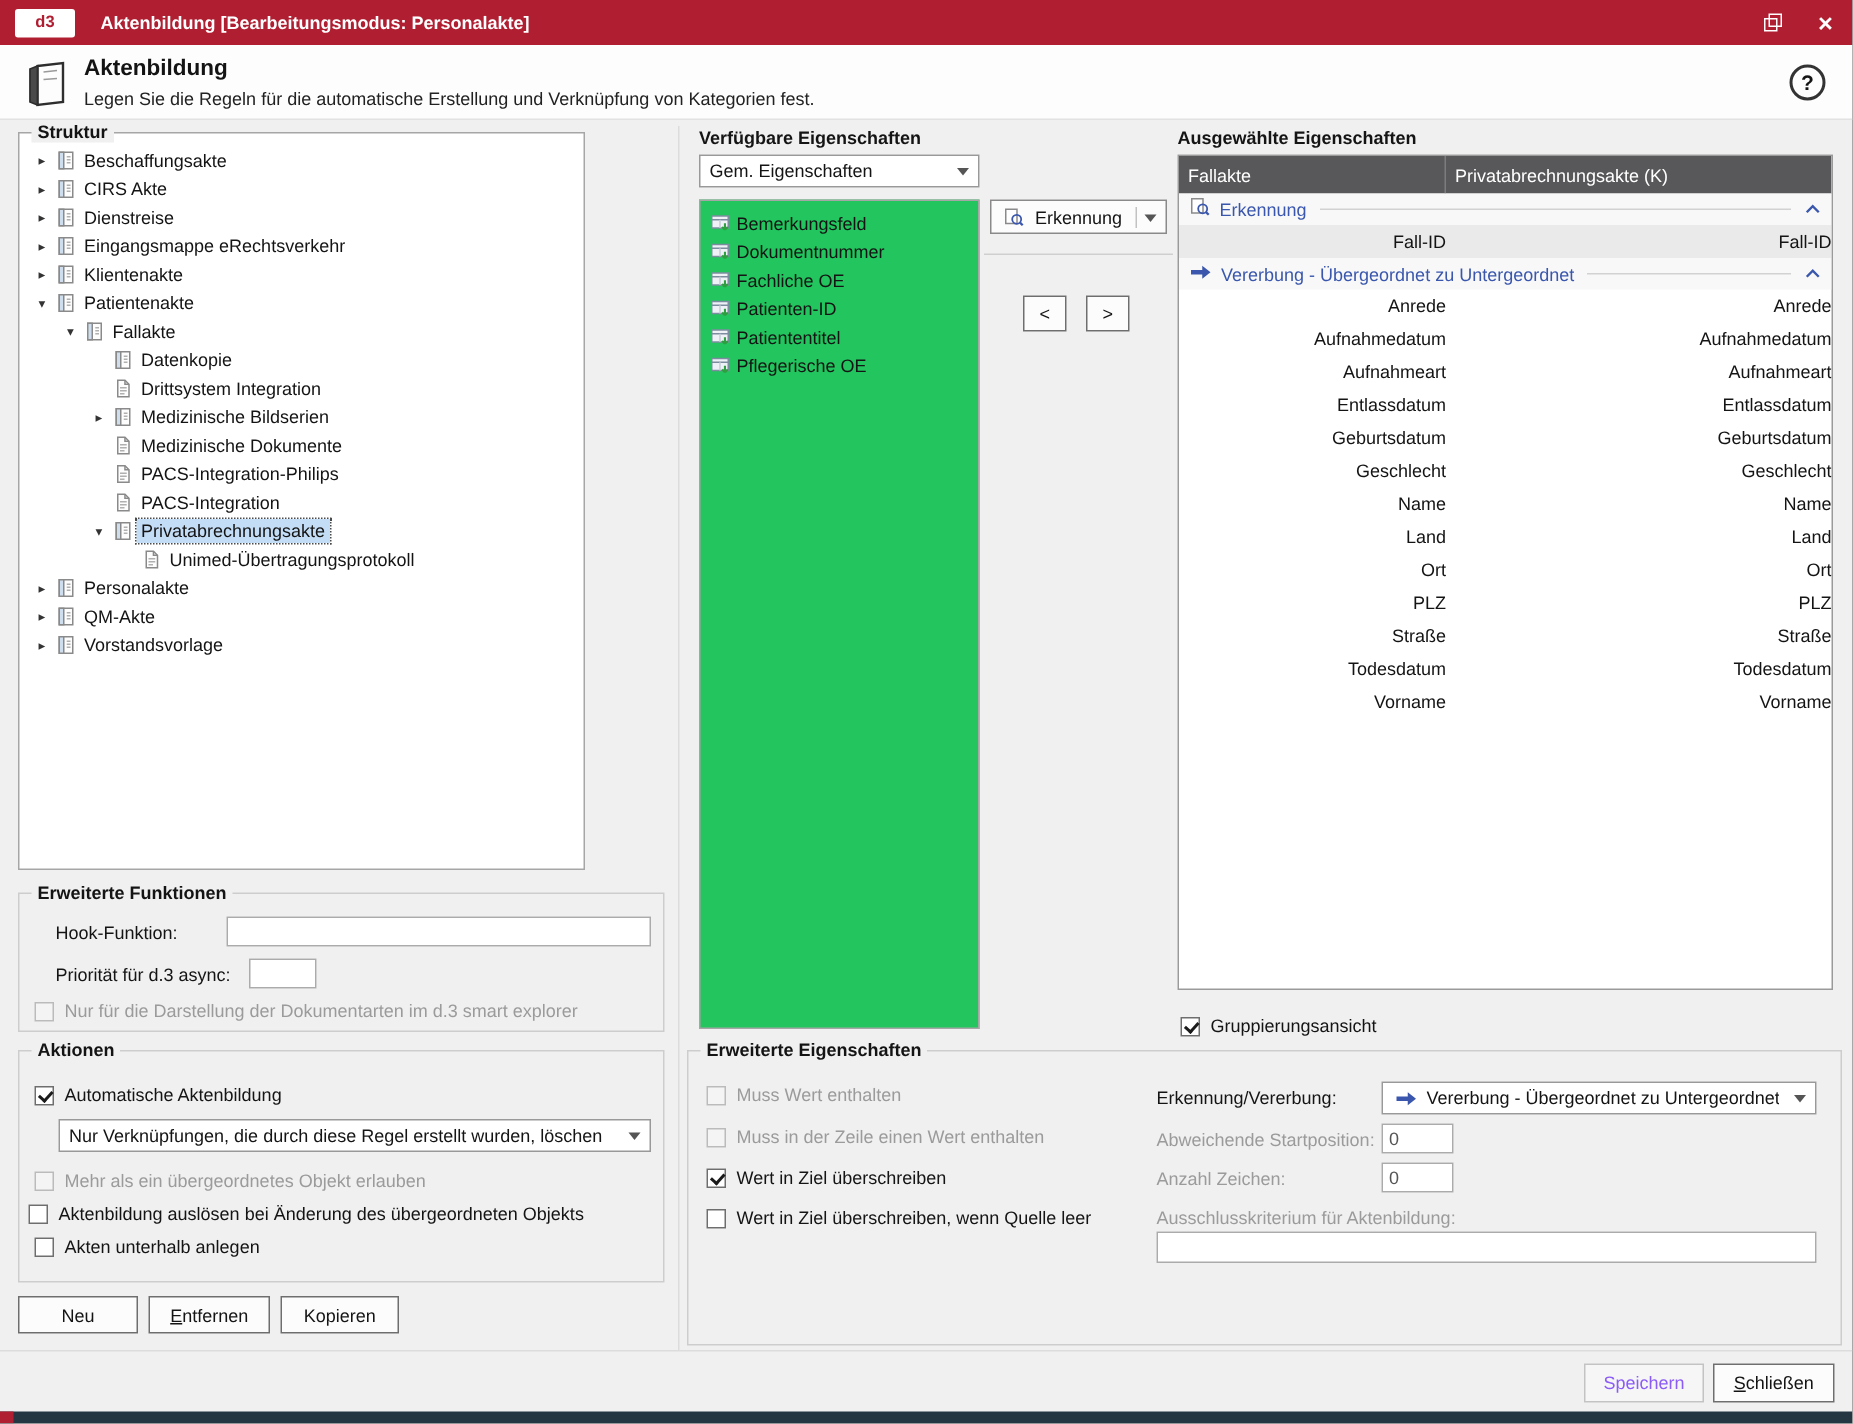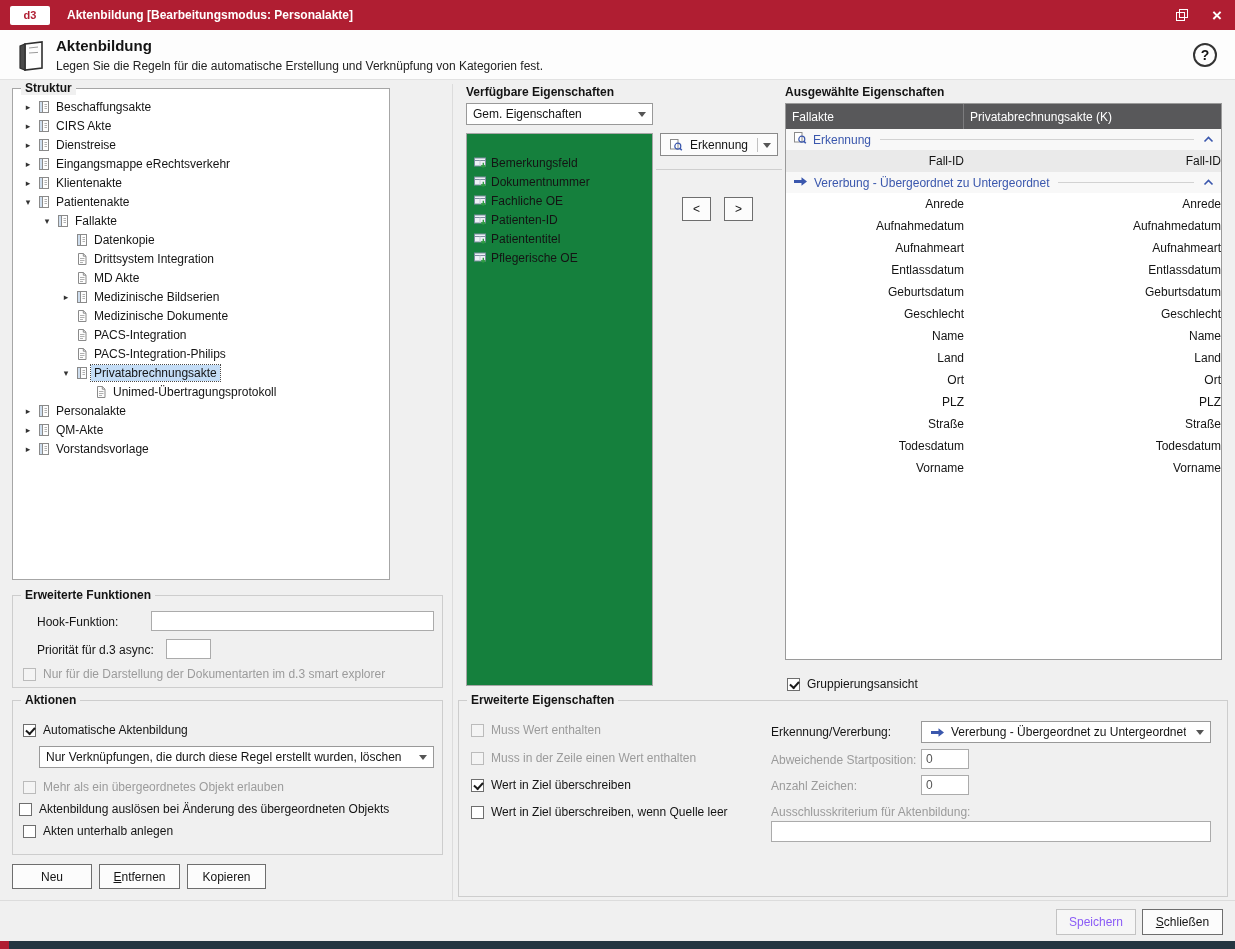--- a/index.html
+++ b/index.html
@@ -68,21 +68,21 @@
   .btn { position:absolute; background:#fcfcfc; border:1px solid #6e6e6e; color:#141414;
          font:12px "Liberation Sans",sans-serif; display:flex; align-items:center; justify-content:center; cursor:default; }
   .btn.disabled { color:#8b5cf6; border-color:#c3c3c3; background:#f6f6f6; }
   .erkbtn { position:absolute; display:flex; align-items:center; gap:5px; background:#fcfcfc;
             border:1px solid #8a8a8a; padding:0 6px; }
   .vsep { margin-left:auto; width:1px; height:14px; background:#c2c2c2; flex:none; }
   .hline { position:absolute; height:1px; background:#cfcfcf; }
 
   
   #listbox { position:absolute; left:466px; top:133px; width:187px; height:553px;
-             background:#15803d; border:1px solid #a6a6a6; padding-top:19px; }
+             background:#22c55e; border:1px solid #a6a6a6; padding-top:5px; }
   .lrow { height:19px; display:flex; align-items:center; padding-left:4px; white-space:nowrap; }
   .lrow .nlabel { padding-left:2px; }
 
   
   .ptable { position:absolute; left:785px; top:103px; width:437px; height:557px; background:#fff;
             border:1px solid #9a9a9a; display:flex; flex-direction:column; overflow:hidden; }
   .thead { height:25px; background:var(--table-header,#58585a); color:#fff; display:flex; flex:none; }
   .th { display:flex; align-items:center; padding-left:6px; white-space:nowrap; }
   .th1 { width:178px; border-right:1px solid #7c7c7e; flex:none; }
   .th2 { flex:1; }
@@ -252,83 +252,70 @@
               <path d="M3.5 1.5h4.8l2.7 2.7v8.3h-7.5z" fill="#fdfdfd" stroke="#8a8a8a"></path>
               <path d="M8.3 1.5v2.7h2.7" fill="none" stroke="#8a8a8a"></path>
               <line x1="5" y1="6.5" x2="9.5" y2="6.5" stroke="#b0b0b0"></line>
               <line x1="5" y1="8.5" x2="9.5" y2="8.5" stroke="#b0b0b0"></line>
               <line x1="5" y1="10.5" x2="8" y2="10.5" stroke="#b0b0b0"></line>
             </svg>
           </span>
           <span class="nlabel">Drittsystem Integration</span>
         </div>
         <div class="trow" style="padding-left: 46px;">
+          <span class="twisty">▸</span>
+          <span class="nicon">
+            <svg width="14" height="14" viewBox="0 0 14 14">
+              <rect x="2.5" y="1.5" width="9" height="11" fill="#fdfdfd" stroke="#8a8a8a"></rect>
+              <rect x="2.5" y="1.5" width="3" height="11" fill="#cfdeee" stroke="#8a8a8a"></rect>
+              <line x1="7.5" y1="4.5" x2="10" y2="4.5" stroke="#b0b0b0"></line>
+              <line x1="7.5" y1="6.5" x2="10" y2="6.5" stroke="#b0b0b0"></line>
+              <line x1="7.5" y1="8.5" x2="10" y2="8.5" stroke="#b0b0b0"></line>
+            </svg>
+          </span>
+          <span class="nlabel">Medizinische Bildserien</span>
+        </div>
+        <div class="trow" style="padding-left: 46px;">
           <span class="twisty"></span>
           <span class="nicon">
             <svg width="14" height="14" viewBox="0 0 14 14">
               <path d="M3.5 1.5h4.8l2.7 2.7v8.3h-7.5z" fill="#fdfdfd" stroke="#8a8a8a"></path>
               <path d="M8.3 1.5v2.7h2.7" fill="none" stroke="#8a8a8a"></path>
               <line x1="5" y1="6.5" x2="9.5" y2="6.5" stroke="#b0b0b0"></line>
               <line x1="5" y1="8.5" x2="9.5" y2="8.5" stroke="#b0b0b0"></line>
               <line x1="5" y1="10.5" x2="8" y2="10.5" stroke="#b0b0b0"></line>
             </svg>
           </span>
-          <span class="nlabel">MD Akte</span>
-        </div>
-        <div class="trow" style="padding-left: 46px;">
-          <span class="twisty">▸</span>
-          <span class="nicon">
-            <svg width="14" height="14" viewBox="0 0 14 14">
-              <rect x="2.5" y="1.5" width="9" height="11" fill="#fdfdfd" stroke="#8a8a8a"></rect>
-              <rect x="2.5" y="1.5" width="3" height="11" fill="#cfdeee" stroke="#8a8a8a"></rect>
-              <line x1="7.5" y1="4.5" x2="10" y2="4.5" stroke="#b0b0b0"></line>
-              <line x1="7.5" y1="6.5" x2="10" y2="6.5" stroke="#b0b0b0"></line>
-              <line x1="7.5" y1="8.5" x2="10" y2="8.5" stroke="#b0b0b0"></line>
-            </svg>
-          </span>
-          <span class="nlabel">Medizinische Bildserien</span>
+          <span class="nlabel">Medizinische Dokumente</span>
         </div>
         <div class="trow" style="padding-left: 46px;">
           <span class="twisty"></span>
           <span class="nicon">
             <svg width="14" height="14" viewBox="0 0 14 14">
               <path d="M3.5 1.5h4.8l2.7 2.7v8.3h-7.5z" fill="#fdfdfd" stroke="#8a8a8a"></path>
               <path d="M8.3 1.5v2.7h2.7" fill="none" stroke="#8a8a8a"></path>
               <line x1="5" y1="6.5" x2="9.5" y2="6.5" stroke="#b0b0b0"></line>
               <line x1="5" y1="8.5" x2="9.5" y2="8.5" stroke="#b0b0b0"></line>
               <line x1="5" y1="10.5" x2="8" y2="10.5" stroke="#b0b0b0"></line>
             </svg>
           </span>
-          <span class="nlabel">Medizinische Dokumente</span>
+          <span class="nlabel">PACS-Integration-Philips</span>
         </div>
         <div class="trow" style="padding-left: 46px;">
           <span class="twisty"></span>
           <span class="nicon">
             <svg width="14" height="14" viewBox="0 0 14 14">
               <path d="M3.5 1.5h4.8l2.7 2.7v8.3h-7.5z" fill="#fdfdfd" stroke="#8a8a8a"></path>
               <path d="M8.3 1.5v2.7h2.7" fill="none" stroke="#8a8a8a"></path>
               <line x1="5" y1="6.5" x2="9.5" y2="6.5" stroke="#b0b0b0"></line>
               <line x1="5" y1="8.5" x2="9.5" y2="8.5" stroke="#b0b0b0"></line>
               <line x1="5" y1="10.5" x2="8" y2="10.5" stroke="#b0b0b0"></line>
             </svg>
           </span>
           <span class="nlabel">PACS-Integration</span>
-        </div>
-        <div class="trow" style="padding-left: 46px;">
-          <span class="twisty"></span>
-          <span class="nicon">
-            <svg width="14" height="14" viewBox="0 0 14 14">
-              <path d="M3.5 1.5h4.8l2.7 2.7v8.3h-7.5z" fill="#fdfdfd" stroke="#8a8a8a"></path>
-              <path d="M8.3 1.5v2.7h2.7" fill="none" stroke="#8a8a8a"></path>
-              <line x1="5" y1="6.5" x2="9.5" y2="6.5" stroke="#b0b0b0"></line>
-              <line x1="5" y1="8.5" x2="9.5" y2="8.5" stroke="#b0b0b0"></line>
-              <line x1="5" y1="10.5" x2="8" y2="10.5" stroke="#b0b0b0"></line>
-            </svg>
-          </span>
-          <span class="nlabel">PACS-Integration-Philips</span>
         </div>
         <div class="trow sel" style="padding-left: 46px;">
           <span class="twisty">▾</span>
           <span class="nicon">
             <svg width="14" height="14" viewBox="0 0 14 14">
               <rect x="2.5" y="1.5" width="9" height="11" fill="#fdfdfd" stroke="#8a8a8a"></rect>
               <rect x="2.5" y="1.5" width="3" height="11" fill="#cfdeee" stroke="#8a8a8a"></rect>
               <line x1="7.5" y1="4.5" x2="10" y2="4.5" stroke="#b0b0b0"></line>
               <line x1="7.5" y1="6.5" x2="10" y2="6.5" stroke="#b0b0b0"></line>
               <line x1="7.5" y1="8.5" x2="10" y2="8.5" stroke="#b0b0b0"></line>

